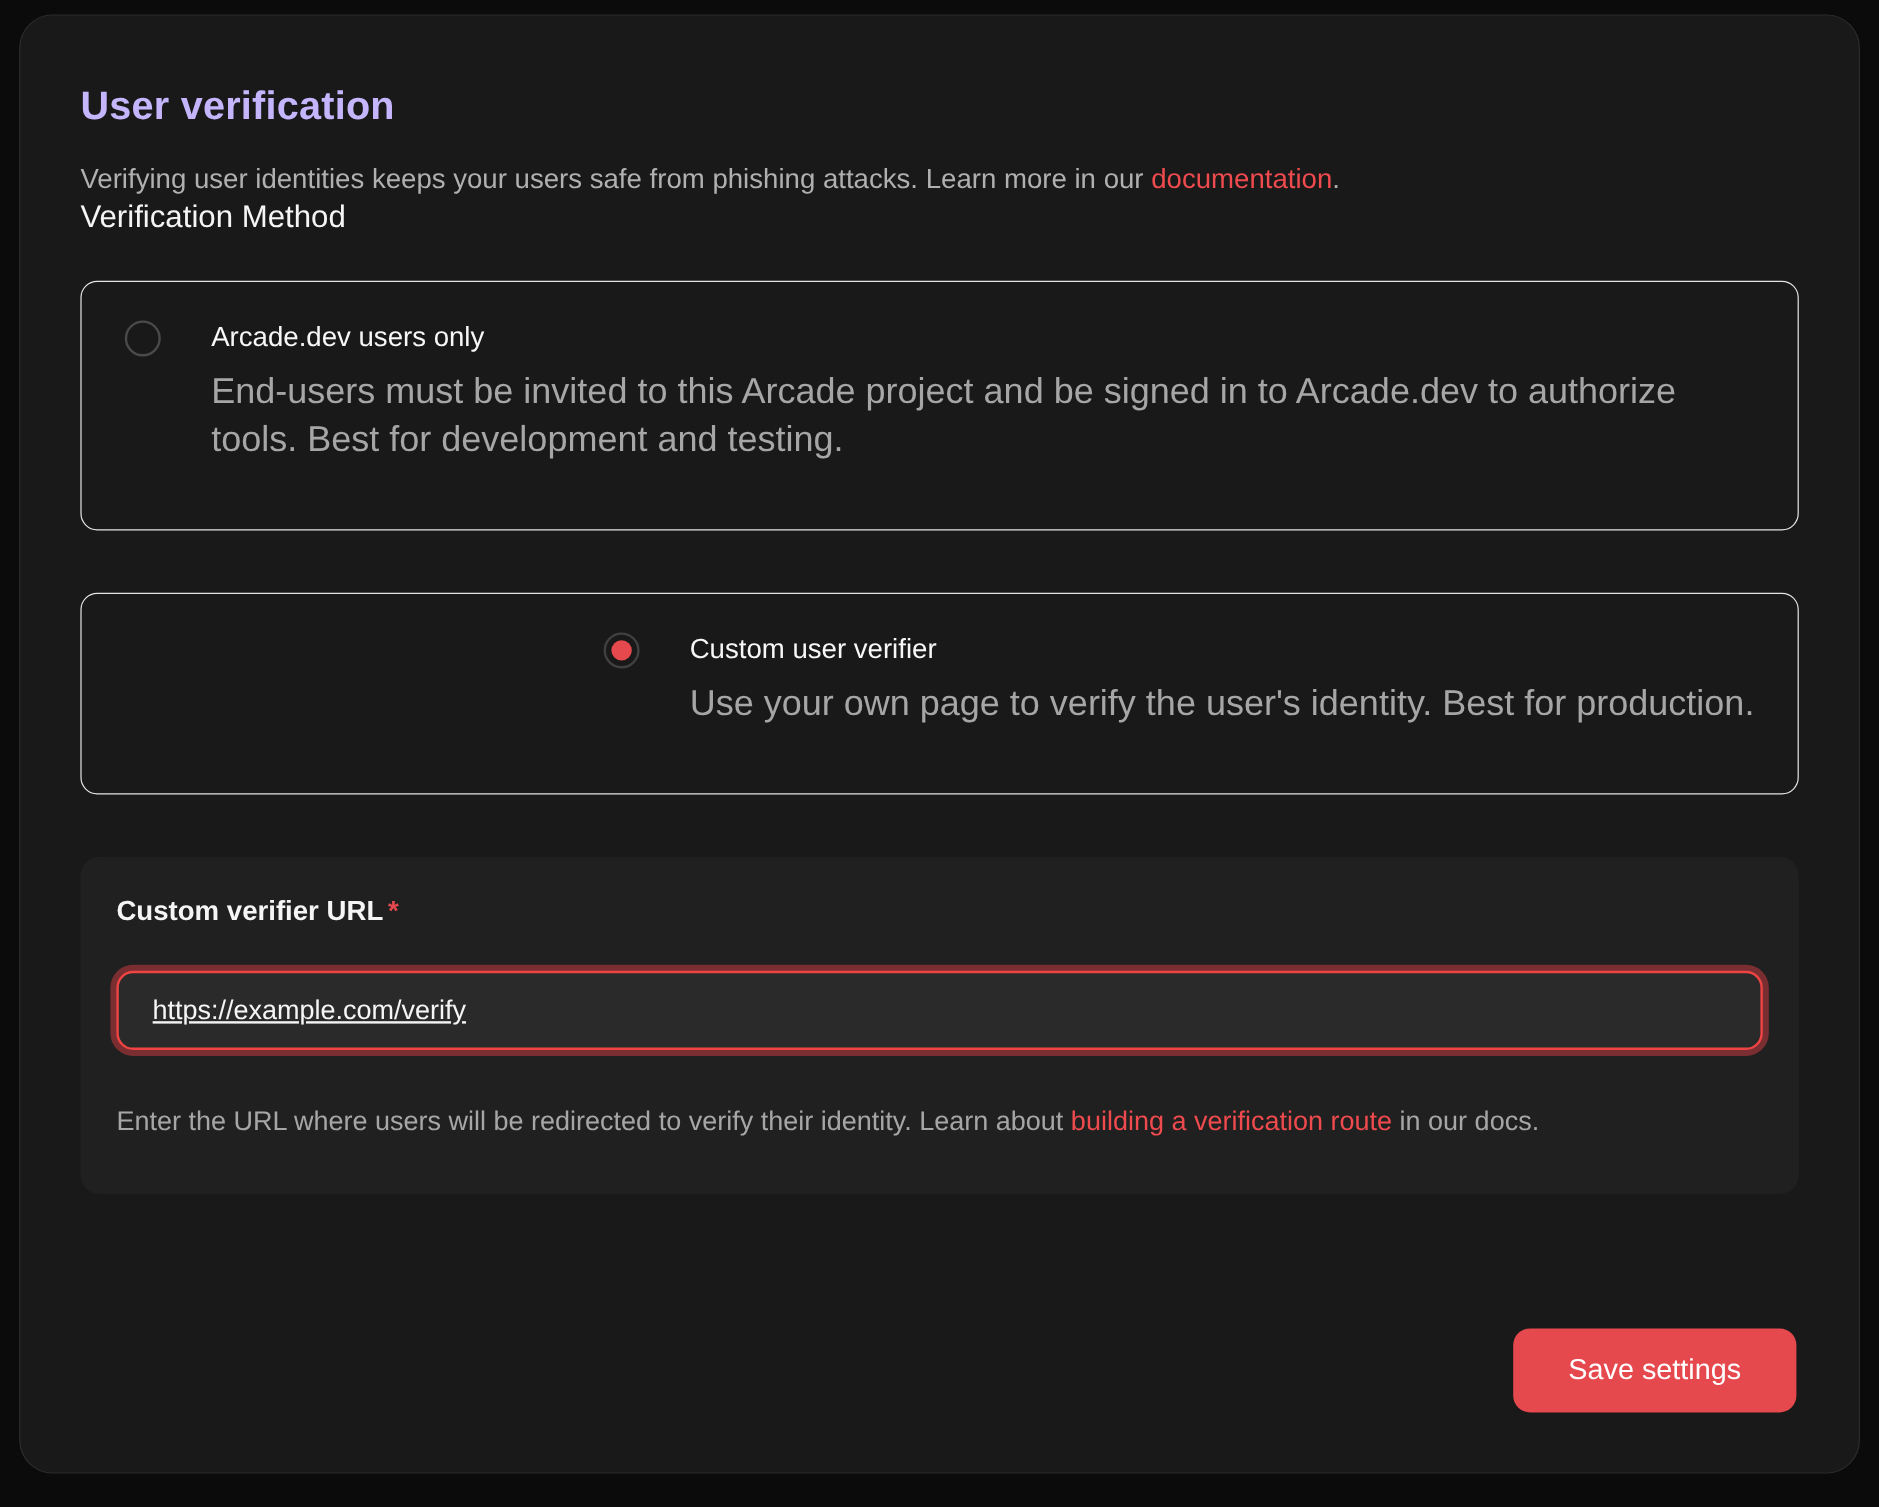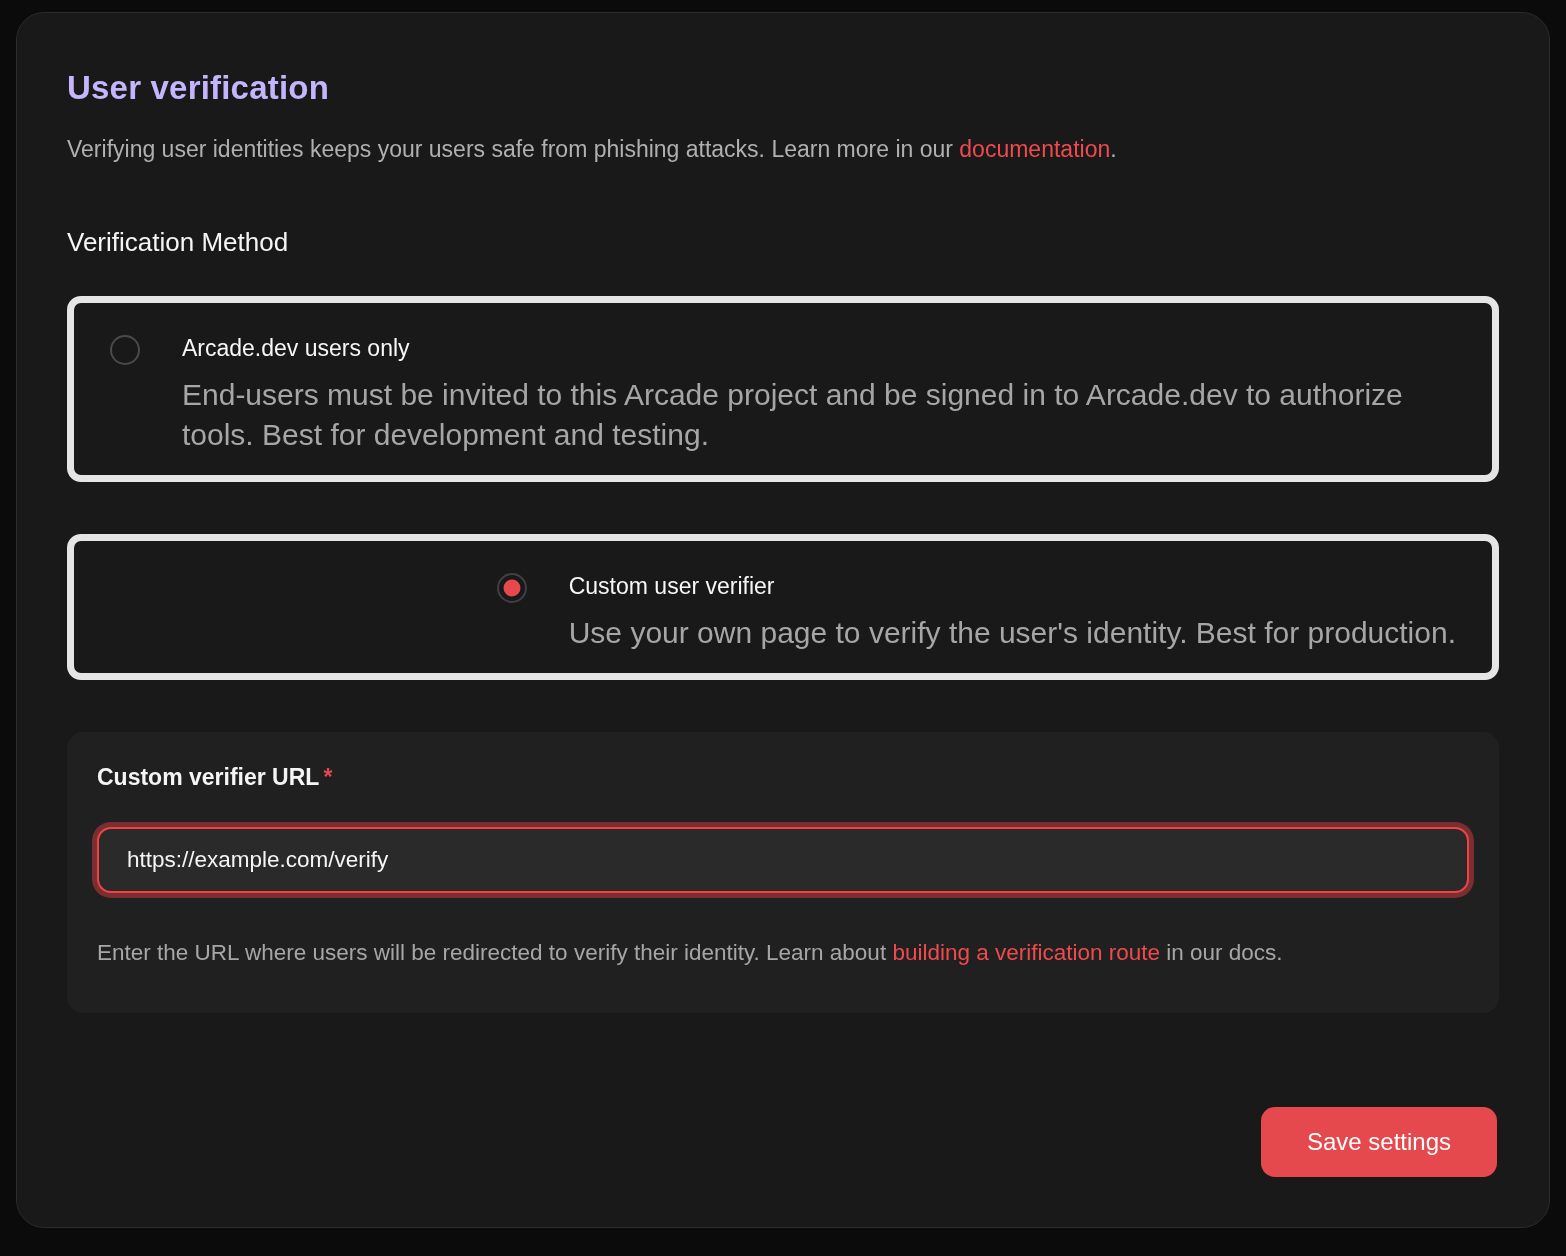--- a/index.html
+++ b/index.html
@@ -30,30 +30,29 @@
     font-size: 23px;
     line-height: 32px;
     font-weight: 400;
   }
   .link {
     color: #ef4a4e;
     text-decoration: none;
     cursor: pointer;
   }
   .section-heading {
-    margin-top: 62px;
     color: #f5f5f5;
     font-size: 26px;
     font-weight: 500;
   }
   .option-box {
     margin-top: 38px;
-    border: 7px solid #e5e5e5;
+    border: 1px solid #e5e5e5;
     border-radius: 14px;
-    padding: 30px 36px 20px 36px;
+    padding: 30px 36px 54px 36px;
     display: flex;
     align-items: flex-start;
     cursor: pointer;
   }
   .option-box + .option-box { margin-top: 52px; justify-content: flex-end; }
   .radio {
     flex: 0 0 auto;
     width: 30px; height: 30px;
     border-radius: 50%;
     border: 2px solid #4a4a4a;
@@ -112,20 +111,21 @@
     height: 66px;
     background: #2a2a2a;
     border: 2px solid #ef4444;
     box-shadow: 0 0 0 5px rgba(197, 58, 63, 0.55);
     border-radius: 14px;
     color: #f5f5f5;
     font-family: "Liberation Sans", sans-serif;
     font-size: 22.5px;
     padding: 0 28px;
     outline: none;
+    text-decoration: underline;
   }
   .helper-text {
     margin-top: 40px;
     color: #a6a6a6;
     font-size: 22.5px;
     line-height: 40px;
     max-width: 1380px;
   }
   .footer-row {
     position: absolute;

